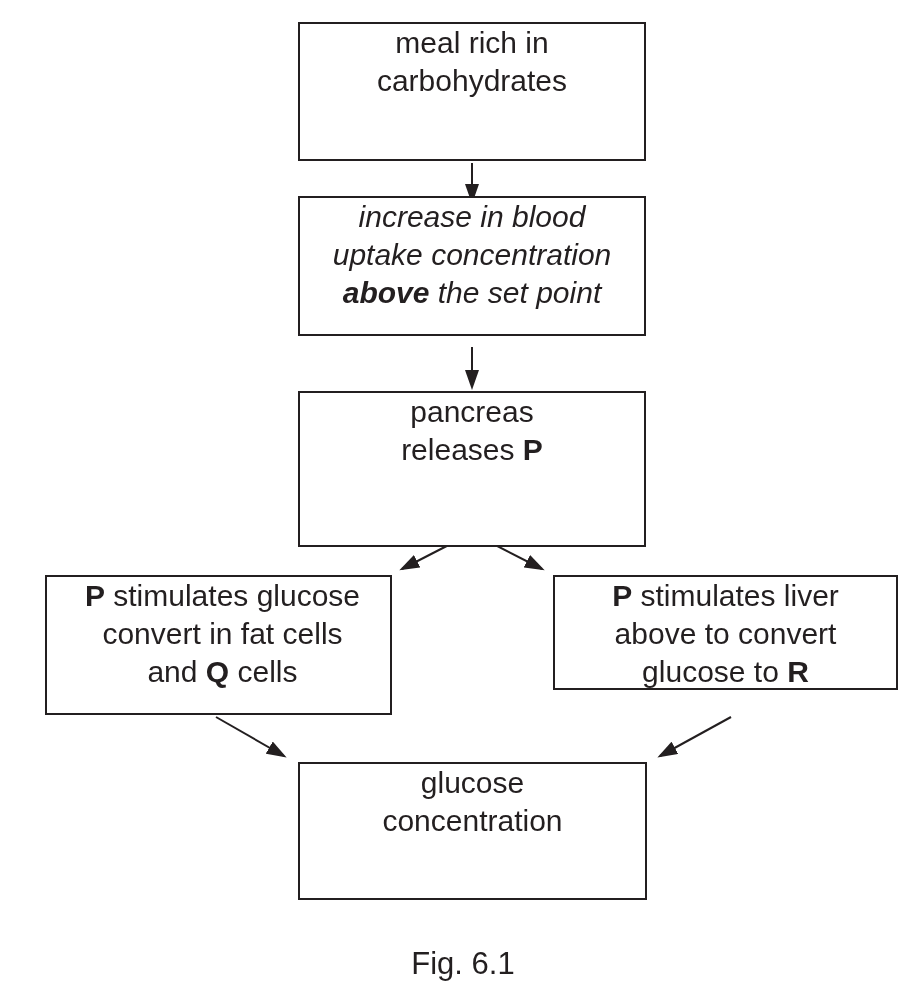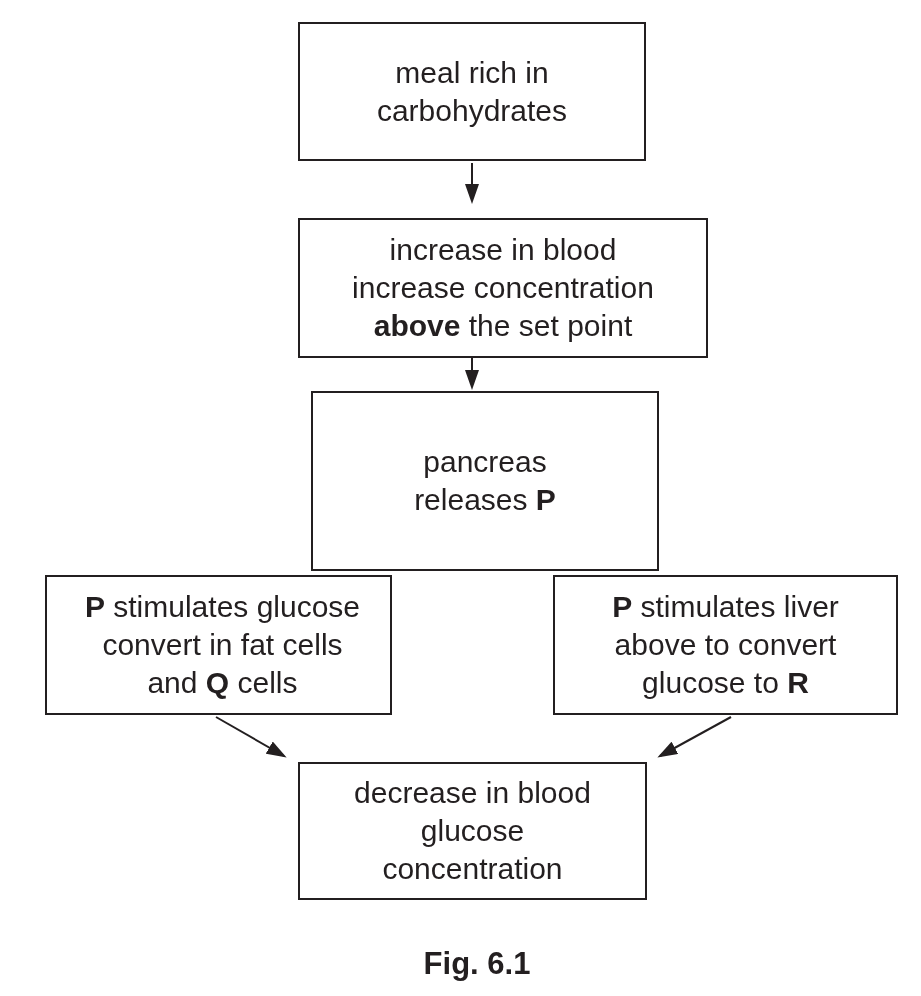--- a/index.html
+++ b/index.html
@@ -25,46 +25,46 @@
   svg.arrow-layer line {
     stroke: var(--ink);
     stroke-width: 2;
   }
   svg.arrow-layer .ah { fill: var(--ink); }
   .box {
     position: absolute;
     border: 2px solid var(--ink);
     background: var(--bg);
     display: flex;
-    align-items: center;
+    align-items: flex-start;
     justify-content: center;
     text-align: center;
   }
   .box-text {
     font-size: 30px;
     line-height: 38px;
     color: var(--ink);
   }
   .box-text .b, .b { font-weight: bold; }
   .caption {
     position: absolute;
-    left: 277px;
+    left: 263px;
     top: 946px;
     width: 400px;
     text-align: center;
     font-size: 31px;
-    font-weight: bold;
+    font-weight: normal;
     color: var(--ink);
   }
   
   #box-meal     { left: 298px; top:  22px; width: 348px; height: 139px; }
-  #box-increase { left: 298px; top: 218px; width: 410px; height: 140px; }
-  #box-pancreas { left: 298px; top: 391px; width: 348px; height: 180px; margin-left: 13px; }
+  #box-increase { left: 298px; top: 196px; width: 348px; height: 140px; font-style: italic; }
+  #box-pancreas { left: 298px; top: 391px; width: 348px; height: 156px; }
   #box-fat      { left:  45px; top: 575px; width: 347px; height: 140px; padding-left: 8px; }
-  #box-liver    { left: 553px; top: 575px; width: 345px; height: 140px; }
+  #box-liver    { left: 553px; top: 575px; width: 345px; height: 115px; }
   #box-decrease { left: 298px; top: 762px; width: 349px; height: 138px; }
 </style>
 </head>
 <body>
 
 <div class="canvas">
 
   <svg class="arrow-layer" viewBox="0 0 921 996" aria-hidden="true">
     <defs>
       <marker id="ah" class="ah" viewBox="0 0 10 7" refX="8.5" refY="3.5" markerWidth="10" markerHeight="7" orient="auto">
@@ -82,21 +82,21 @@
   <div class="box" id="box-meal">
     <div class="box-text">
         <div><span>meal rich in</span></div>
         <div><span>carbohydrates</span></div>
       </div>
   </div>
 
   <div class="box" id="box-increase">
     <div class="box-text">
         <div><span>increase in blood</span></div>
-        <div><span>increase concentration</span></div>
+        <div><span>uptake concentration</span></div>
         <div><span class="b">above</span><span> the set point</span></div>
       </div>
   </div>
 
   <div class="box" id="box-pancreas">
     <div class="box-text">
         <div><span>pancreas</span></div>
         <div><span>releases </span><span class="b">P</span></div>
       </div>
   </div>
@@ -112,21 +112,20 @@
   <div class="box" id="box-liver">
     <div class="box-text">
         <div><span class="b">P</span><span> stimulates liver</span></div>
         <div><span>above to convert</span></div>
         <div><span>glucose to </span><span class="b">R</span></div>
       </div>
   </div>
 
   <div class="box" id="box-decrease">
     <div class="box-text">
-        <div><span>decrease in blood</span></div>
         <div><span>glucose</span></div>
         <div><span>concentration</span></div>
       </div>
   </div>
 
   <div class="caption">Fig. 6.1</div>
 
 </div>
 
 </body></html>

